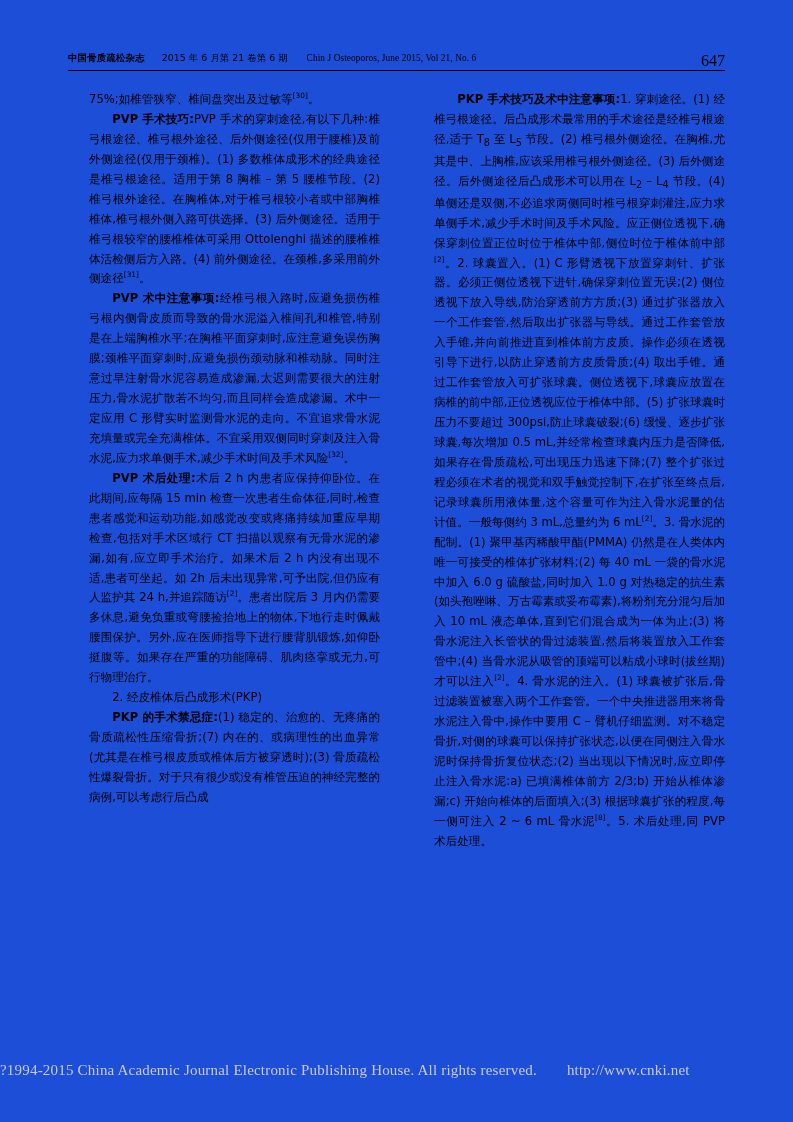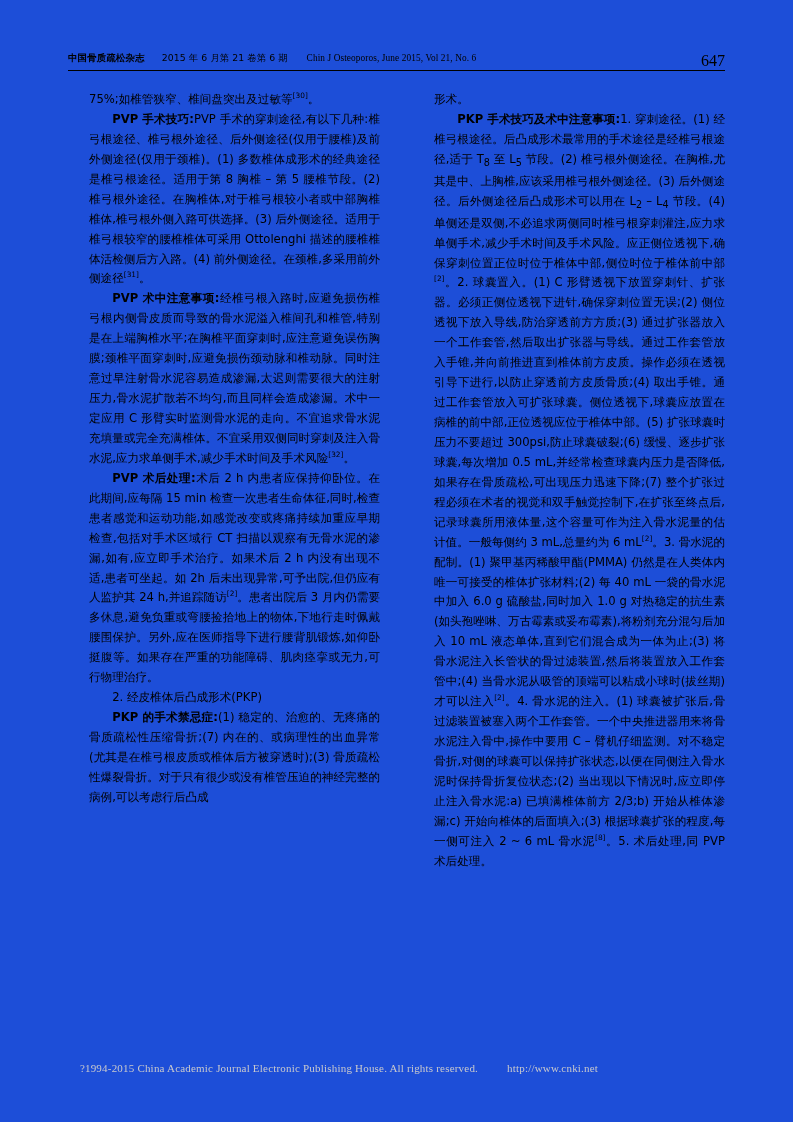--- a/index.html
+++ b/index.html
@@ -88,21 +88,21 @@
     line-height: 0;
   }
   
   .footer {
     position: absolute;
     left: 0;
     top: 1062px;
     width: 678px;
     text-align: center;
     font-family: "Liberation Serif", serif;
-    font-size: 11px;
+    font-size: 15px;
     color: #c9c9cd;
     letter-spacing: 0.2px;
     white-space: nowrap;
   }
   .footer .link {
     margin-left: 26px;
     color: #c9c9cd;
     text-decoration: none;
   }
 </style>
@@ -122,21 +122,20 @@
   <div class="columns">
     <div class="col" id="col-left">
         <p><span>75%;如椎管狭窄、椎间盘突出及过敏等</span><sup>[30]</sup><span>。</span></p>
         <p class="indent"><span class="bold">PVP 手术技巧:</span><span>PVP 手术的穿刺途径,有以下几种:椎弓根途径、椎弓根外途径、后外侧途径(仅用于腰椎)及前外侧途径(仅用于颈椎)。(1) 多数椎体成形术的经典途径是椎弓根途径。适用于第 8 胸椎 – 第 5 腰椎节段。(2) 椎弓根外途径。在胸椎体,对于椎弓根较小者或中部胸椎椎体,椎弓根外侧入路可供选择。(3) 后外侧途径。适用于椎弓根较窄的腰椎椎体可采用 Ottolenghi 描述的腰椎椎体活检侧后方入路。(4) 前外侧途径。在颈椎,多采用前外侧途径</span><sup>[31]</sup><span>。</span></p>
         <p class="indent"><span class="bold">PVP 术中注意事项:</span><span>经椎弓根入路时,应避免损伤椎弓根内侧骨皮质而导致的骨水泥溢入椎间孔和椎管,特别是在上端胸椎水平;在胸椎平面穿刺时,应注意避免误伤胸膜;颈椎平面穿刺时,应避免损伤颈动脉和椎动脉。同时注意过早注射骨水泥容易造成渗漏,太迟则需要很大的注射压力,骨水泥扩散若不均匀,而且同样会造成渗漏。术中一定应用 C 形臂实时监测骨水泥的走向。不宜追求骨水泥充填量或完全充满椎体。不宜采用双侧同时穿刺及注入骨水泥,应力求单侧手术,减少手术时间及手术风险</span><sup>[32]</sup><span>。</span></p>
         <p class="indent"><span class="bold">PVP 术后处理:</span><span>术后 2 h 内患者应保持仰卧位。在此期间,应每隔 15 min 检查一次患者生命体征,同时,检查患者感觉和运动功能,如感觉改变或疼痛持续加重应早期检查,包括对手术区域行 CT 扫描以观察有无骨水泥的渗漏,如有,应立即手术治疗。如果术后 2 h 内没有出现不适,患者可坐起。如 2h 后未出现异常,可予出院,但仍应有人监护其 24 h,并追踪随访</span><sup>[2]</sup><span>。患者出院后 3 月内仍需要多休息,避免负重或弯腰捡拾地上的物体,下地行走时佩戴腰围保护。另外,应在医师指导下进行腰背肌锻炼,如仰卧挺腹等。如果存在严重的功能障碍、肌肉痉挛或无力,可行物理治疗。</span></p>
         <p class="indent"><span>2. 经皮椎体后凸成形术(PKP)</span></p>
         <p class="indent"><span class="bold">PKP 的手术禁忌症:</span><span>(1) 稳定的、治愈的、无疼痛的骨质疏松性压缩骨折;(7) 内在的、或病理性的出血异常(尤其是在椎弓根皮质或椎体后方被穿透时);(3) 骨质疏松性爆裂骨折。对于只有很少或没有椎管压迫的神经完整的病例,可以考虑行后凸成</span></p>
       </div>
     <div class="col" id="col-right">
-        <p><span>形术。</span></p>
         <p class="indent"><span class="bold">PKP 手术技巧及术中注意事项:</span><span>1. 穿刺途径。(1) 经椎弓根途径。后凸成形术最常用的手术途径是经椎弓根途径,适于 T</span><sub>8</sub><span> 至 L</span><sub>5</sub><span> 节段。(2) 椎弓根外侧途径。在胸椎,尤其是中、上胸椎,应该采用椎弓根外侧途径。(3) 后外侧途径。后外侧途径后凸成形术可以用在 L</span><sub>2</sub><span> – L</span><sub>4</sub><span> 节段。(4) 单侧还是双侧,不必追求两侧同时椎弓根穿刺灌注,应力求单侧手术,减少手术时间及手术风险。应正侧位透视下,确保穿刺位置正位时位于椎体中部,侧位时位于椎体前中部</span><sup>[2]</sup><span>。2. 球囊置入。(1) C 形臂透视下放置穿刺针、扩张器。必须正侧位透视下进针,确保穿刺位置无误;(2) 侧位透视下放入导线,防治穿透前方方质;(3) 通过扩张器放入一个工作套管,然后取出扩张器与导线。通过工作套管放入手锥,并向前推进直到椎体前方皮质。操作必须在透视引导下进行,以防止穿透前方皮质骨质;(4) 取出手锥。通过工作套管放入可扩张球囊。侧位透视下,球囊应放置在病椎的前中部,正位透视应位于椎体中部。(5) 扩张球囊时压力不要超过 300psi,防止球囊破裂;(6) 缓慢、逐步扩张球囊,每次增加 0.5 mL,并经常检查球囊内压力是否降低,如果存在骨质疏松,可出现压力迅速下降;(7) 整个扩张过程必须在术者的视觉和双手触觉控制下,在扩张至终点后,记录球囊所用液体量,这个容量可作为注入骨水泥量的估计值。一般每侧约 3 mL,总量约为 6 mL</span><sup>[2]</sup><span>。3. 骨水泥的配制。(1) 聚甲基丙稀酸甲酯(PMMA) 仍然是在人类体内唯一可接受的椎体扩张材料;(2) 每 40 mL 一袋的骨水泥中加入 6.0 g 硫酸盐,同时加入 1.0 g 对热稳定的抗生素(如头孢唑啉、万古霉素或妥布霉素),将粉剂充分混匀后加入 10 mL 液态单体,直到它们混合成为一体为止;(3) 将骨水泥注入长管状的骨过滤装置,然后将装置放入工作套管中;(4) 当骨水泥从吸管的顶端可以粘成小球时(拔丝期) 才可以注入</span><sup>[2]</sup><span>。4. 骨水泥的注入。(1) 球囊被扩张后,骨过滤装置被塞入两个工作套管。一个中央推进器用来将骨水泥注入骨中,操作中要用 C – 臂机仔细监测。对不稳定骨折,对侧的球囊可以保持扩张状态,以便在同侧注入骨水泥时保持骨折复位状态;(2) 当出现以下情况时,应立即停止注入骨水泥:a) 已填满椎体前方 2/3;b) 开始从椎体渗漏;c) 开始向椎体的后面填入;(3) 根据球囊扩张的程度,每一侧可注入 2 ~ 6 mL 骨水泥</span><sup>[8]</sup><span>。5. 术后处理,同 PVP 术后处理。</span></p>
       </div>
   </div>
 
   <div class="footer">
     <span>?1994-2015 China Academic Journal Electronic Publishing House. All rights reserved.</span>
     <a class="link" href="#">http://www.cnki.net</a>
   </div>
 
 </div>

